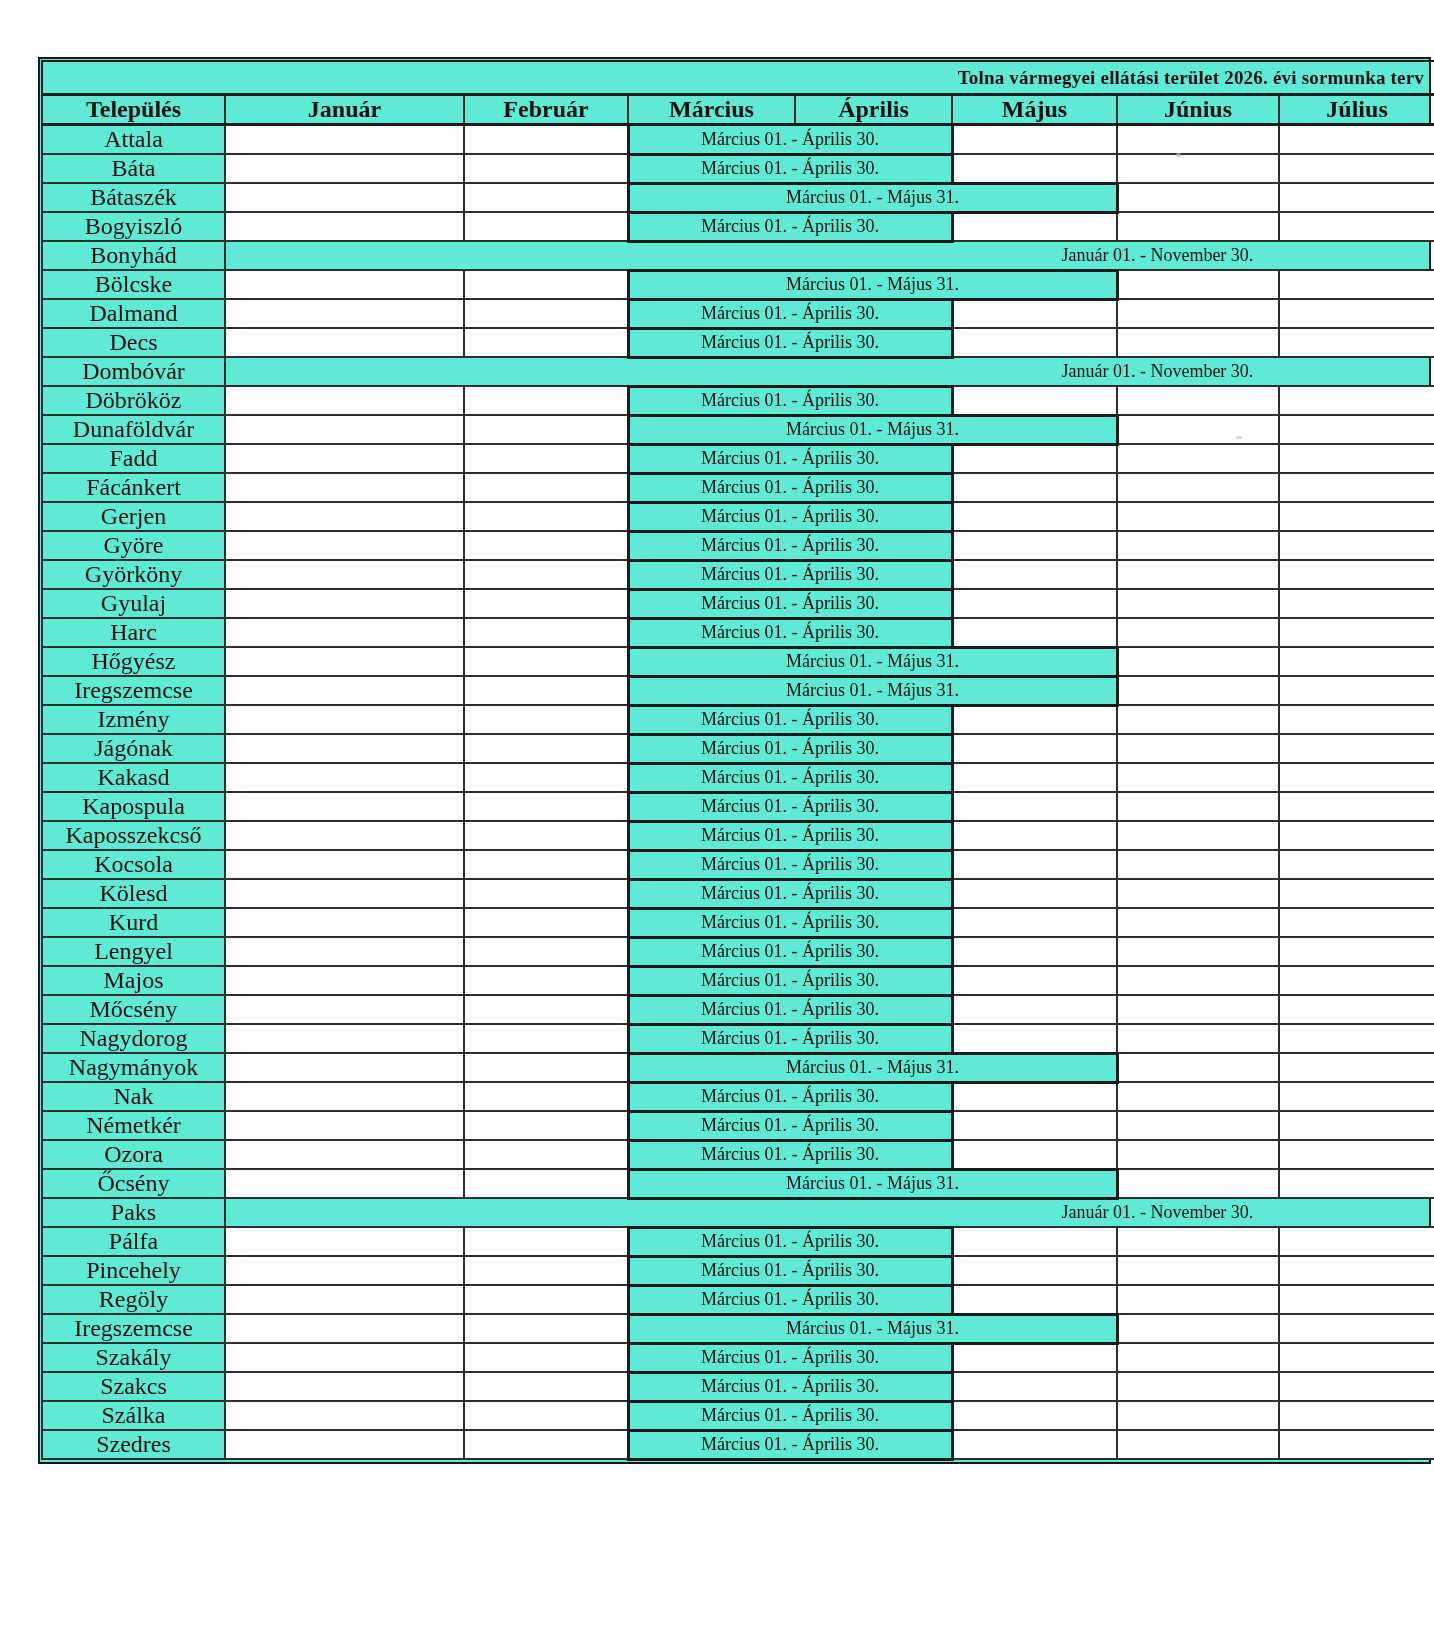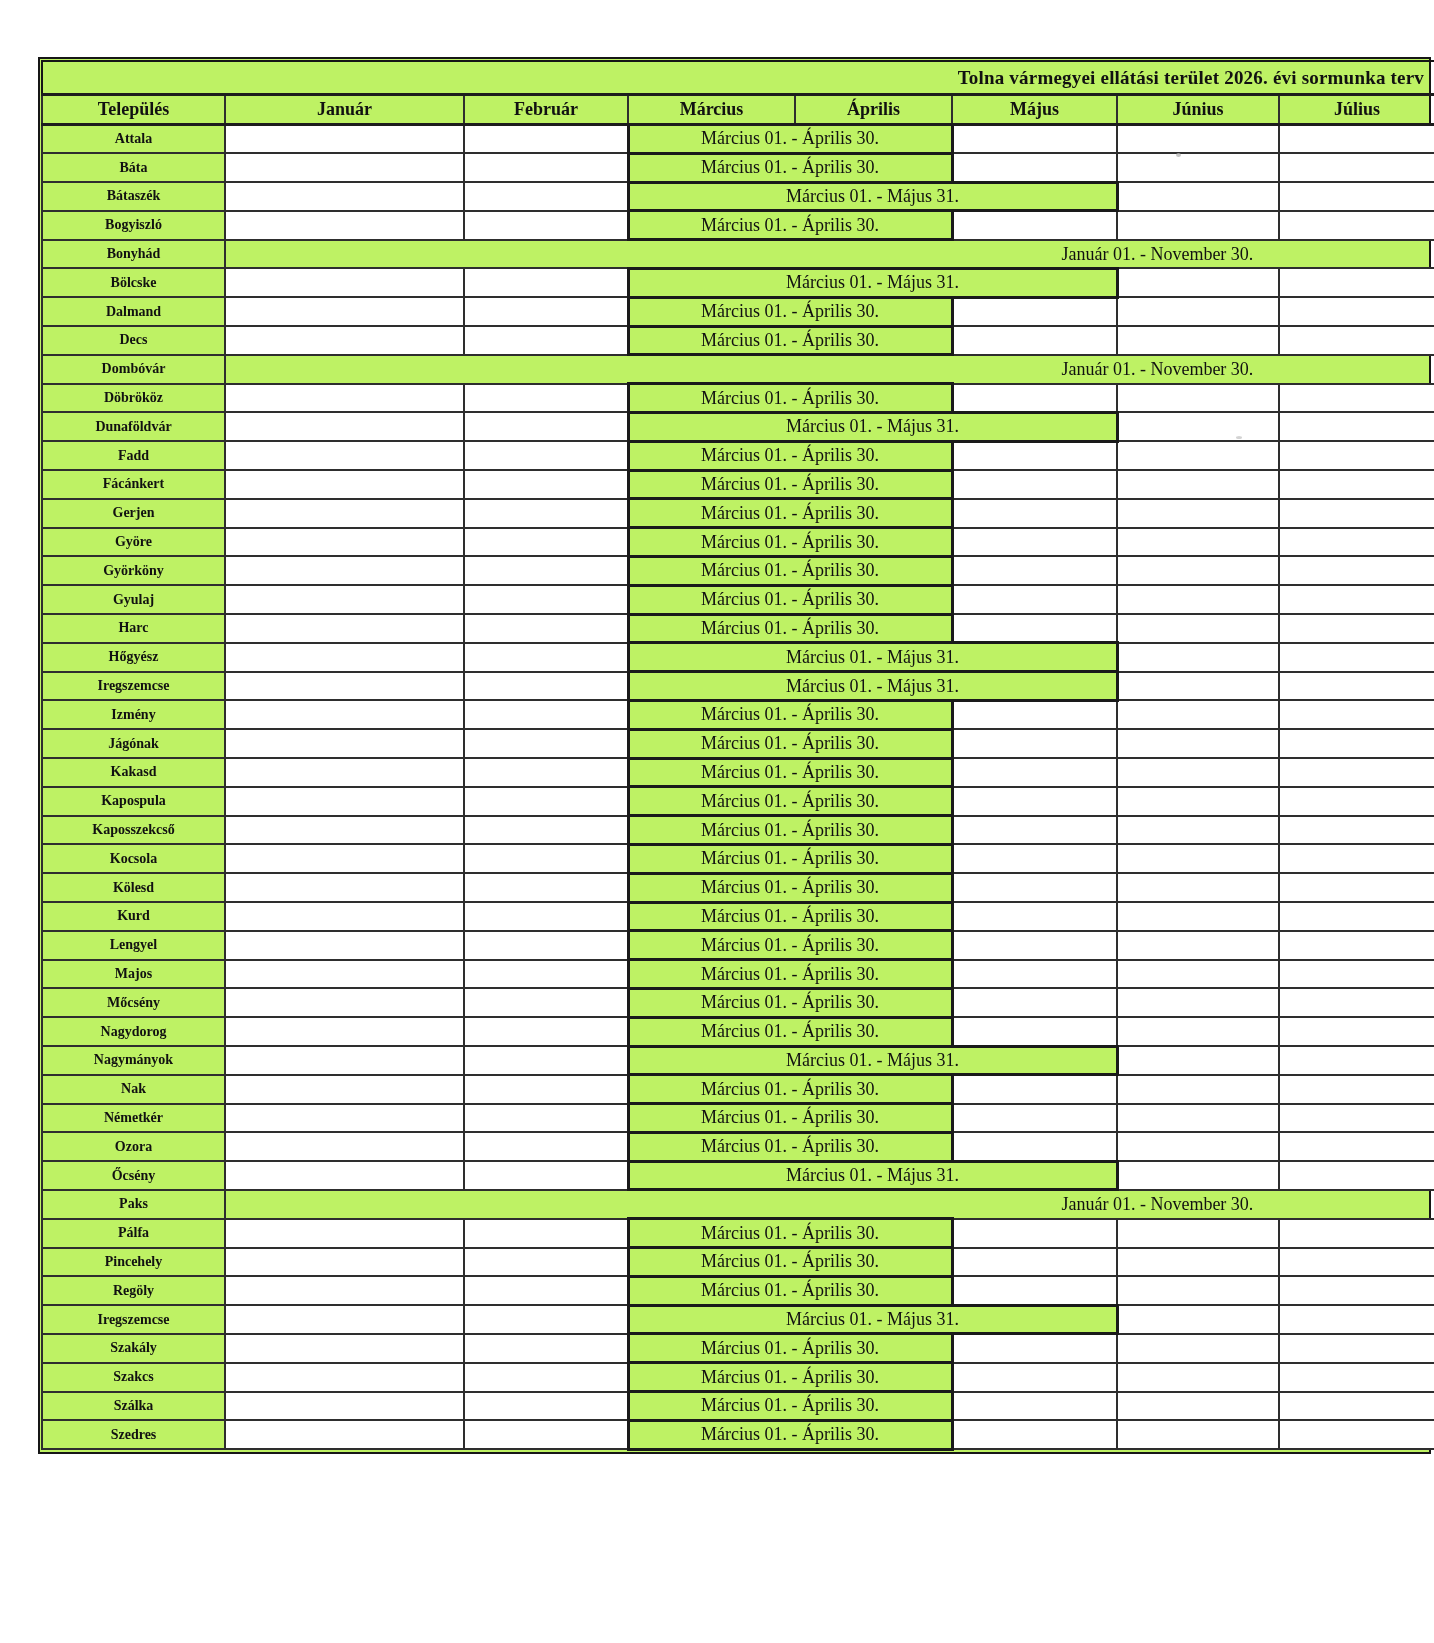--- a/index.html
+++ b/index.html
@@ -9,21 +9,21 @@
     background:#ffffff;
     font-family:"Liberation Serif","DejaVu Serif",serif;
     color:#111;
     overflow:hidden;
   }
   
   .sheet{
     position:absolute;left:38px;top:57px;width:1393px;
     border:2px solid #161616;
     padding:1px;
-    background:#bef264;
+    background:#5eead4;
     box-sizing:border-box;
   }
   table.schedule{
     width:100%;
     border-collapse:collapse;
     table-layout:fixed;
     border:2px solid #161616;
   }
   th,td{
     border:2px solid #2e2e2e;
@@ -38,26 +38,26 @@
     text-align:right;
     padding-right:10px;
     font-size:19px;
     font-weight:bold;
     border:2px solid #161616;
     border-bottom:3px solid #1d1d1d;
     letter-spacing:.2px;
   }
   tr.header-row th{
     height:27px;
-    font-size:18px;
+    font-size:24px;
     font-weight:bold;
     border-bottom:3px solid #1d1d1d;
   }
   tbody tr{height:28.8px;}
-  td.name{font-weight:bold;font-size:14px;margin-left:23px;}
+  td.name{font-weight:normal;font-size:24px;margin-left:23px;}
   td.period{font-size:18px;border:3px solid #1a1a1a;}
   td.period.nov{
     border:2px solid #2e2e2e;
     padding-left:47%;
   }
   td.empty{background:#fff;}
   
   .speck{position:absolute;background:#b5b5b5;border-radius:50%;opacity:.8;}
   #speck-1{left:1176px;top:153px;width:5px;height:4px;}
   #speck-2{left:1236px;top:436px;width:6px;height:3px;opacity:.6;}

